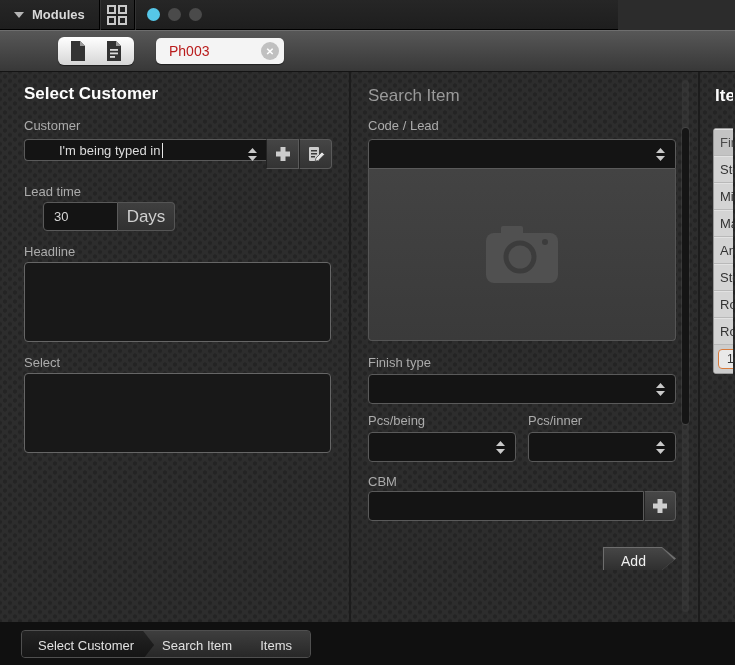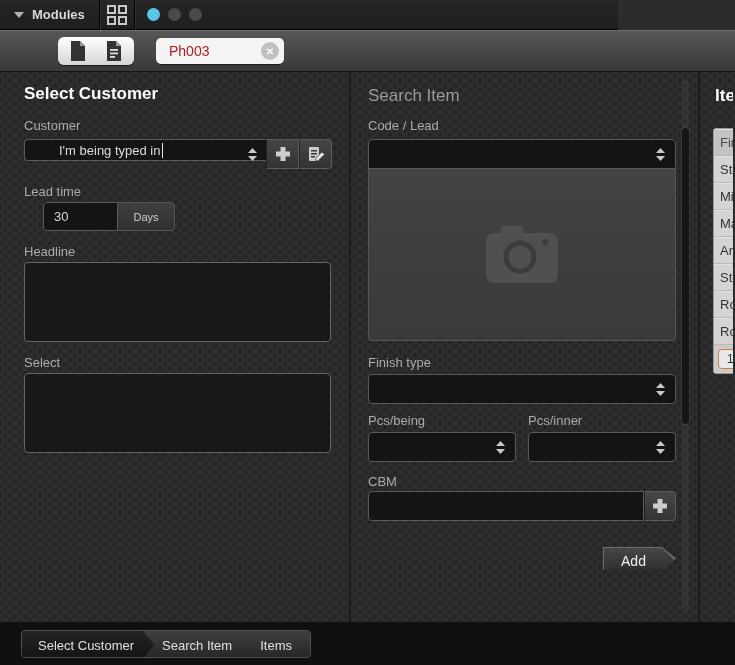--- a/index.html
+++ b/index.html
@@ -66,21 +66,21 @@
     border:1px solid #5a5a5a; border-left:1px solid #222;
     display:flex; align-items:center; justify-content:center; cursor:pointer; }
   .sq-btn.last { border-radius:0 4px 4px 0; }
 
   
   .lead-group { position:absolute; left:24px; top:130px; display:flex; height:29px;margin-left:19px; }
   .lead-input { width:75px; height:29px; border-radius:4px 0 0 4px; padding-left:10px;
     font-size:13px; outline:none; }
   .lead-unit { width:57px; height:29px; background:linear-gradient(#3f3f3f,#313131);
     border:1px solid #555; border-left:0; border-radius:0 4px 4px 0;
-    color:#cfcfcf; font-size:11px; display:flex; align-items:center; justify-content:center; }
+    color:#cfcfcf; font-size:17px; display:flex; align-items:center; justify-content:center; }
 
   textarea.fld { position:absolute; left:24px; width:307px; height:80px; resize:none;
     outline:none; font-size:13px; padding:6px 8px; background:#181818; border-color:#666; }
 
   
   .sel { position:absolute; height:30px; display:flex; align-items:center; cursor:pointer; }
   .sel .val { margin-left:10px; font-size:13px; color:#dcdcdc; }
   .sel .spinner { right:10px; }
   .codename { left:17px; top:67px; width:308px; border-radius:4px 4px 0 0; }
   .imgbox { position:absolute; left:17px; top:97px; width:308px; height:172px;

